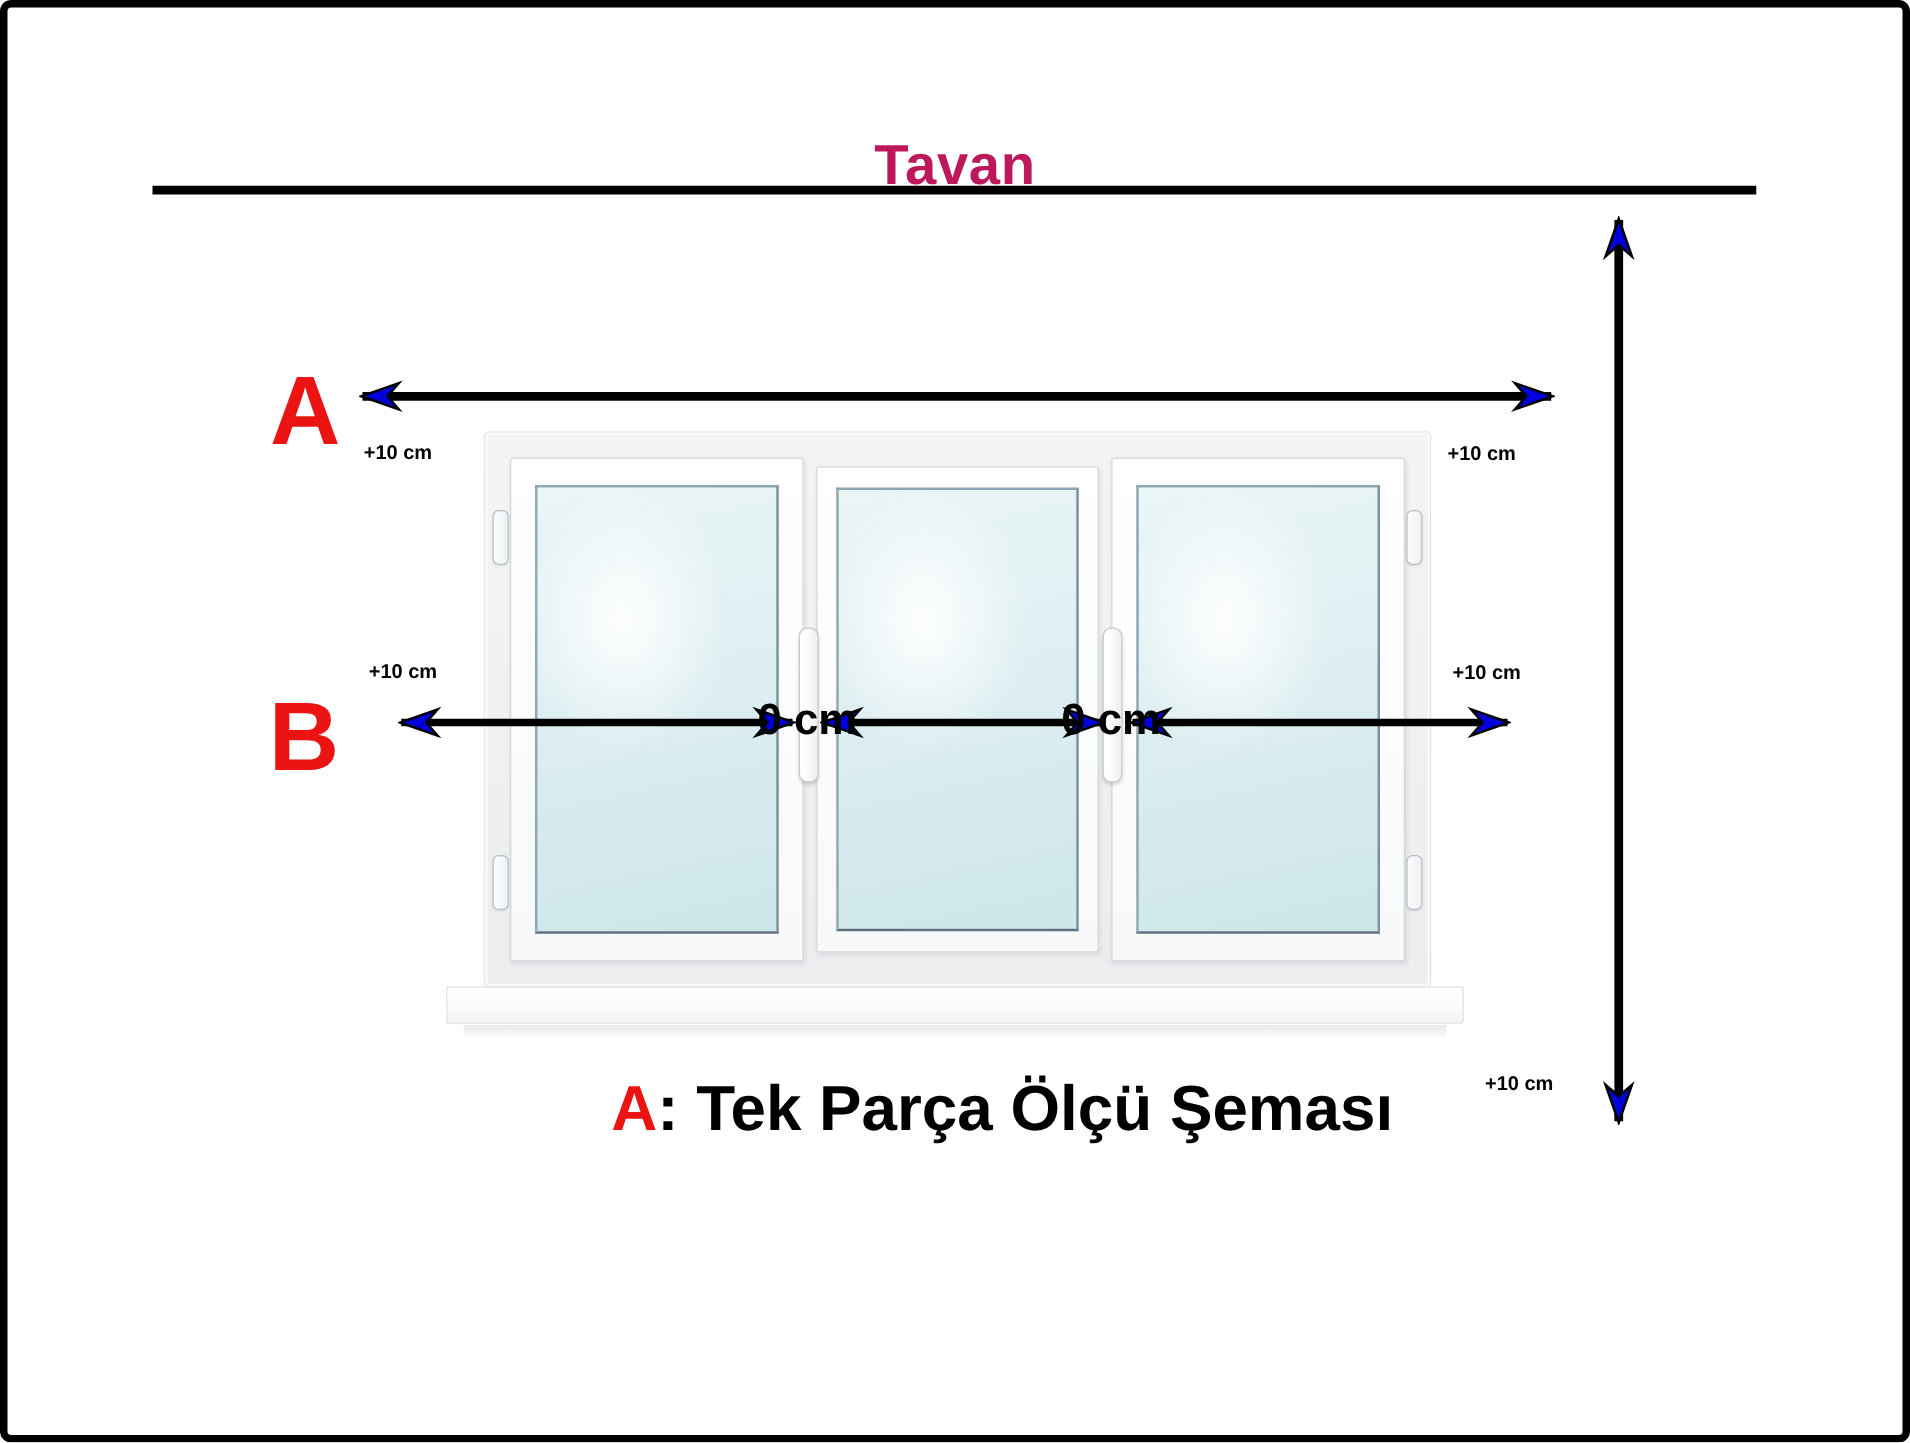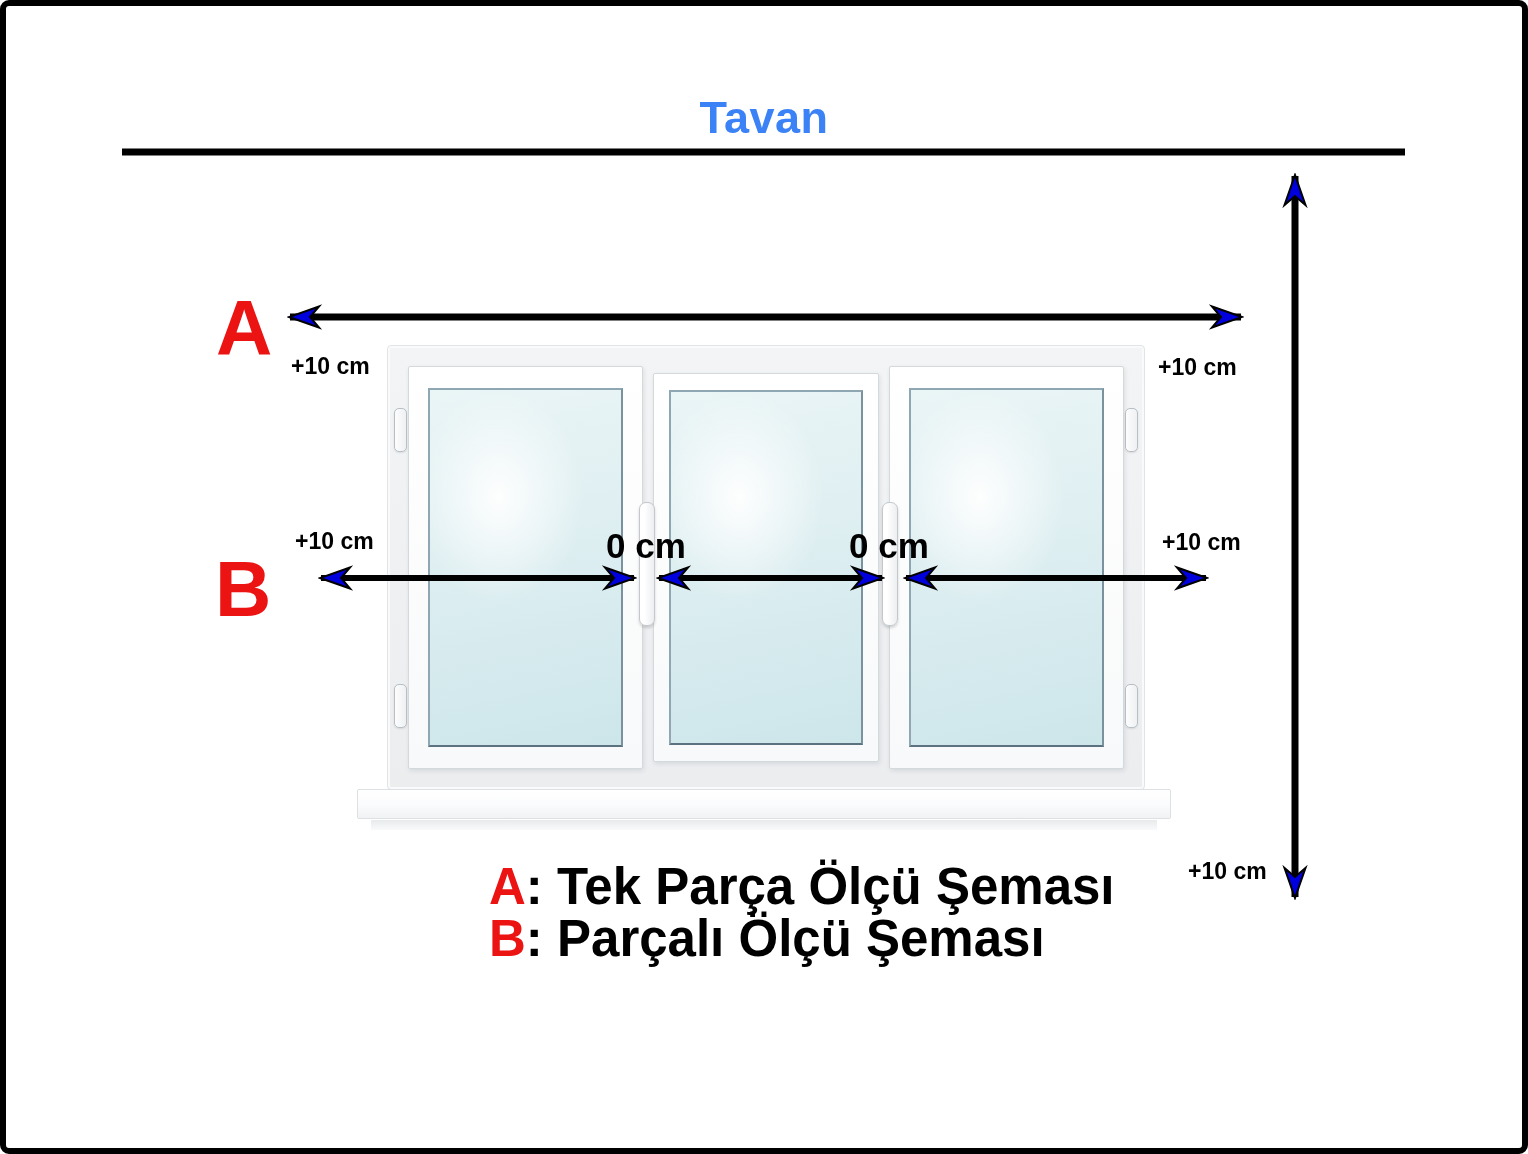--- a/index.html
+++ b/index.html
@@ -18,23 +18,23 @@
   }
   .frame-border {
     position: absolute; inset: 0;
     border: 6px solid var(--line-black);
     border-radius: 9px;
     z-index: 10;
     pointer-events: none;
   }
   
   .title {
-    position: absolute; top: 92px; left: 0; width: 100%;
+    position: absolute; top: 106px; left: 0; width: 100%;
     text-align: center;
-    font-size: 45px; font-weight: bold; color: #3b82f6;
+    font-size: 45px; font-weight: bold; color: #be185d;
     letter-spacing: 0.5px;
     z-index: 5;
   }
   
   .window {
     position: absolute; left: 387px; top: 345px;
     width: 758px; height: 445px;
     box-sizing: border-box;
     background: linear-gradient(180deg, #f2f4f5 0%, #ebedef 100%);
     border: 1px solid #e2e5e7;
@@ -101,27 +101,27 @@
     width: 1528px; height: 1154px;
     z-index: 2;
   }
   .overlay line { stroke: var(--line-black); }
   .ah { fill: var(--arrowhead-blue); stroke: var(--line-black); stroke-width: 2; }
   
   .lbl { position: absolute; font-weight: bold; color: #000; z-index: 3; white-space: nowrap; line-height: 1; }
   .big-letter { font-size: 78px; color: var(--label-red); }
   .letter-a { left: 216px; top: 289px; }
   .letter-b { left: 215px; top: 550px; }
-  .off { font-size: 23px; text-align: center; }
+  .off { font-size: 16px; text-align: center; }
   .off.a-left  { left: 291px;  top: 355px; }
   .off.a-right { left: 1158px; top: 356px; }
   .off.b-left  { left: 295px;  top: 530px; }
   .off.b-right { left: 1162px; top: 531px; }
   .off.v-bottom{ left: 1188px; top: 860px; }
-  .zero { font-size: 35px; }
+  .zero { font-size: 35px; margin-top: 30px; }
   .zero.z1 { left: 606px; top: 528px; }
   .zero.z2 { left: 849px; top: 528px; }
   
   .legend {
     position: absolute; left: 489px; top: 861px;
     font-size: 51px; font-weight: bold; color: #000;
     line-height: 52px; z-index: 3; white-space: nowrap;
   }
   .legend .key { color: var(--label-red); }
 </style>
@@ -177,17 +177,16 @@
   <div class="lbl off a-right">+10 cm</div>
   <div class="lbl off b-left">+10 cm</div>
   <div class="lbl off b-right">+10 cm</div>
   <div class="lbl off v-bottom">+10 cm</div>
 
   <div class="lbl zero z1">0 cm</div>
   <div class="lbl zero z2">0 cm</div>
 
   <div class="legend">
     <div><span class="key">A</span><span>: Tek Parça Ölçü Şeması</span></div>
-    <div><span class="key">B</span><span>: Parçalı Ölçü Şeması</span></div>
   </div>
 
   <div class="frame-border"></div>
 </div>
 
 </body></html>

